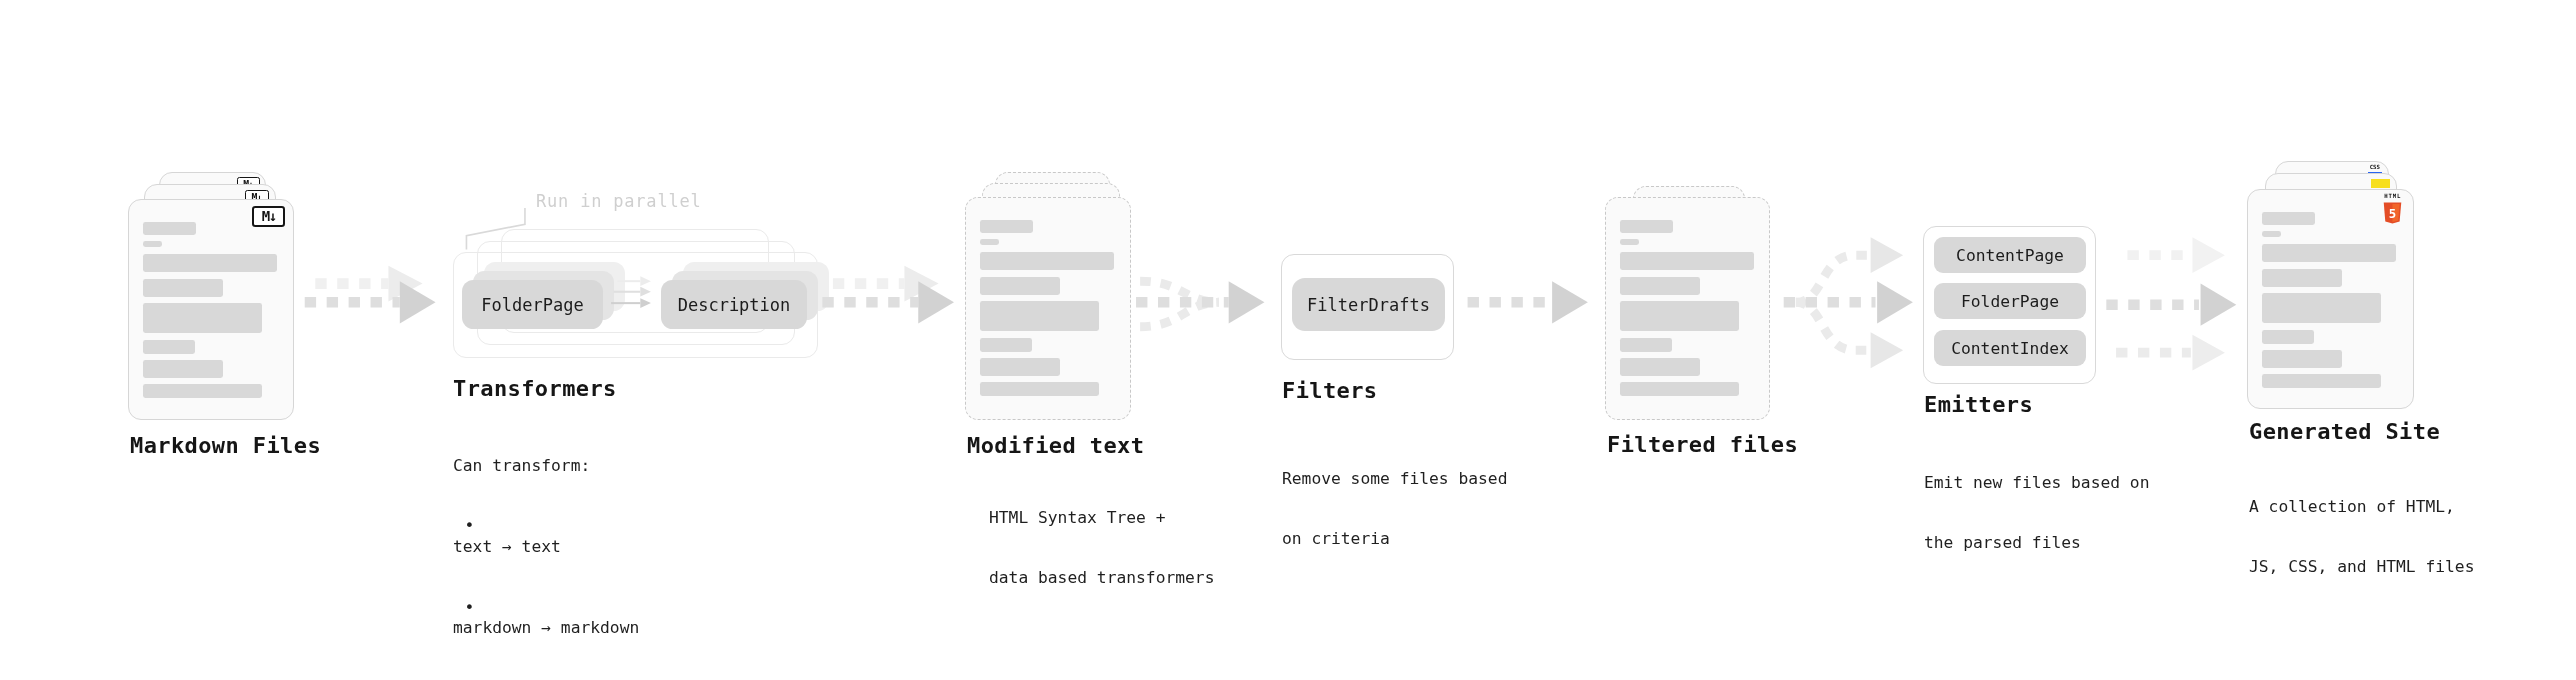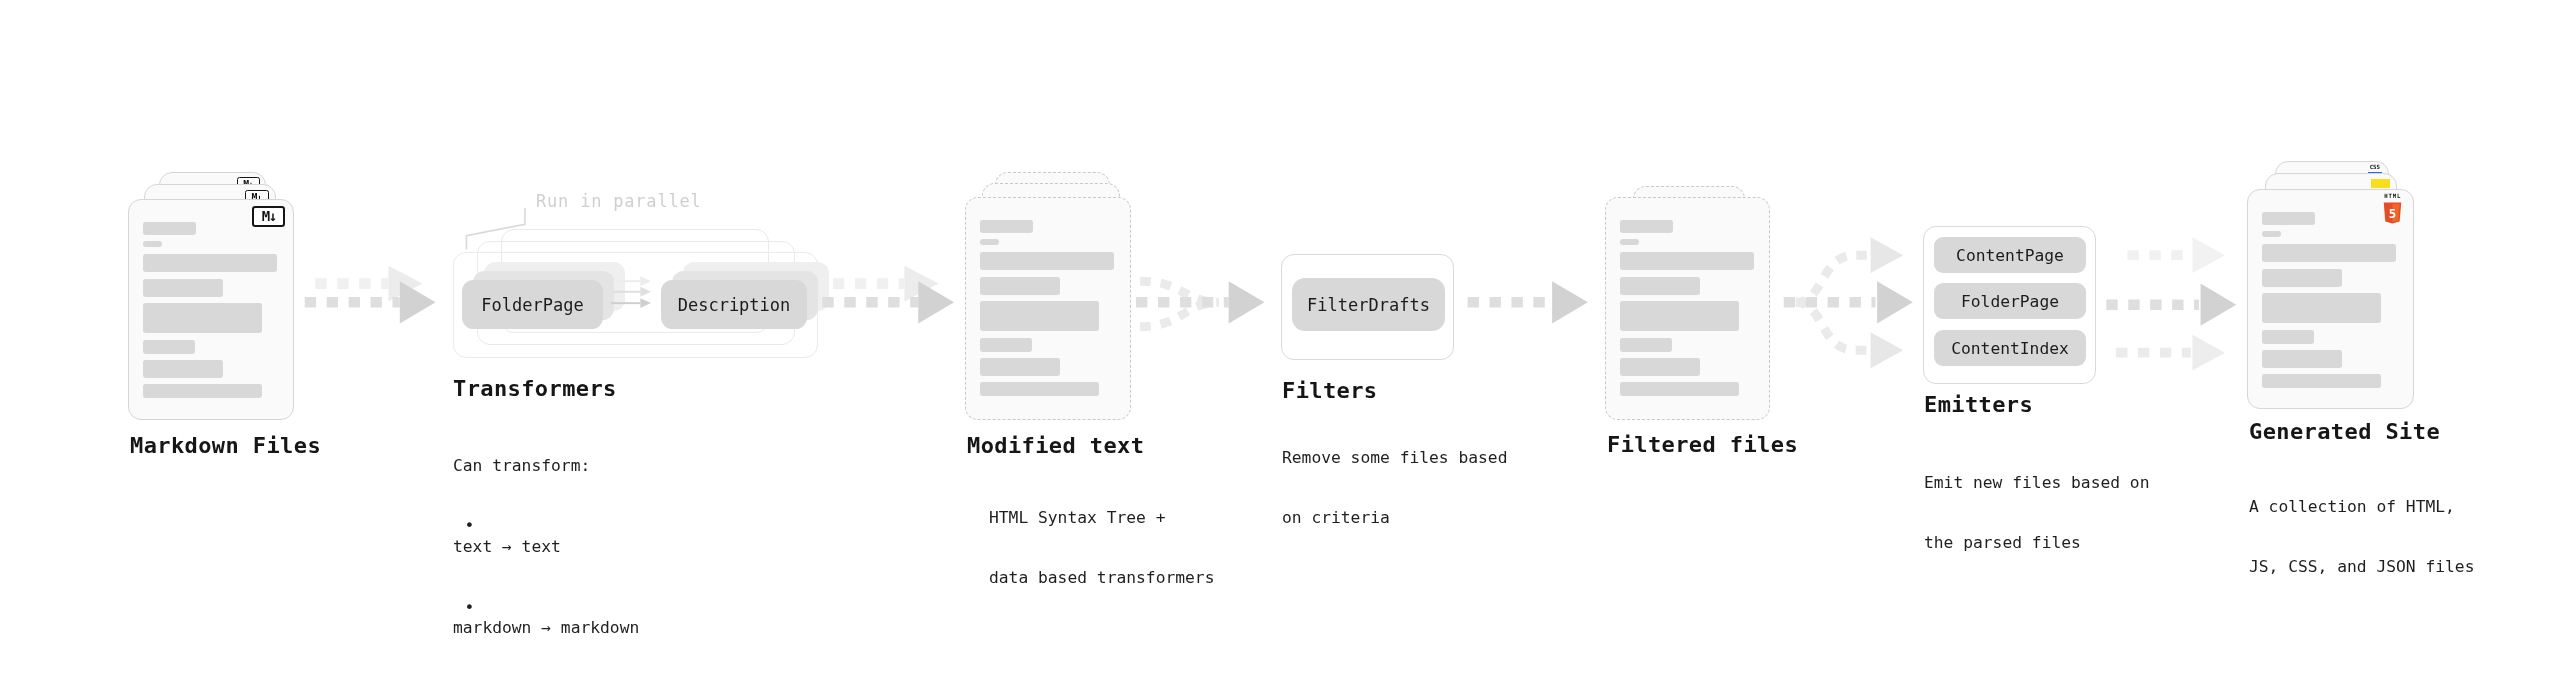--- a/index.html
+++ b/index.html
@@ -98,21 +98,21 @@
     <div class="desc" style="left:989px;top:467px">
       <span>HTML Syntax Tree +</span>
       <span>data based transformers</span>
     </div>
   </div>
 
   <div>
     <div class="frame strong" style="left:1281px;top:254px;width:173px;height:106px"></div>
     <div class="pill" style="left:1292px;top:278px;width:153px;height:53px;border-radius:13px">FilterDrafts</div>
     <div class="stage-title" style="left:1282px;top:378px">Filters</div>
-    <div class="desc" style="left:1282px;top:407px">
+    <div class="desc" style="left:1282px;top:428px">
       <span>Remove some files based</span>
       <span>on criteria</span>
     </div>
   </div>
 
   <div>
     <div class="card dashed" style="left:1633px;top:186px;width:112px;height:223px"></div>
     <div class="card dashed doc-lines" style="left:1605px;top:197px;width:165px;height:223px">
         <div class="bar" style="left: 14px; top: 22px; width: 53px; height: 13px;"></div>
         <div class="bar" style="left: 14px; top: 41px; width: 18.7px; height: 5.7px;"></div>
@@ -159,21 +159,21 @@
         <div class="bar" style="left: 14px; top: 54px; width: 134px; height: 18px;"></div>
         <div class="bar" style="left: 14px; top: 79px; width: 80px; height: 18px;"></div>
         <div class="bar" style="left: 14px; top: 103px; width: 119px; height: 30px;"></div>
         <div class="bar" style="left: 14px; top: 140px; width: 52px; height: 14px;"></div>
         <div class="bar" style="left: 14px; top: 160px; width: 80px; height: 18px;"></div>
         <div class="bar" style="left: 14px; top: 184px; width: 119px; height: 14px;"></div>
       </div>
     <div class="stage-title" style="left:2249px;top:419px">Generated Site</div>
     <div class="desc" style="left:2249px;top:456px">
       <span>A collection of HTML,</span>
-      <span>JS, CSS, and JSON files</span>
+      <span>JS, CSS, and HTML files</span>
     </div>
   </div>
 
   <svg class="arrows" width="2576" height="681" viewBox="0 0 3170 838">
 
     <path d="M646 256 V276 L574 290 V307" fill="none" stroke="#d9d9d9" stroke-width="2"></path>
 
     <g>
       <path d="M760 346 H788" stroke="#ececec" stroke-width="2.5"></path>
         <polygon points="788,340 788,352 801,346" fill="#ececec"></polygon>

